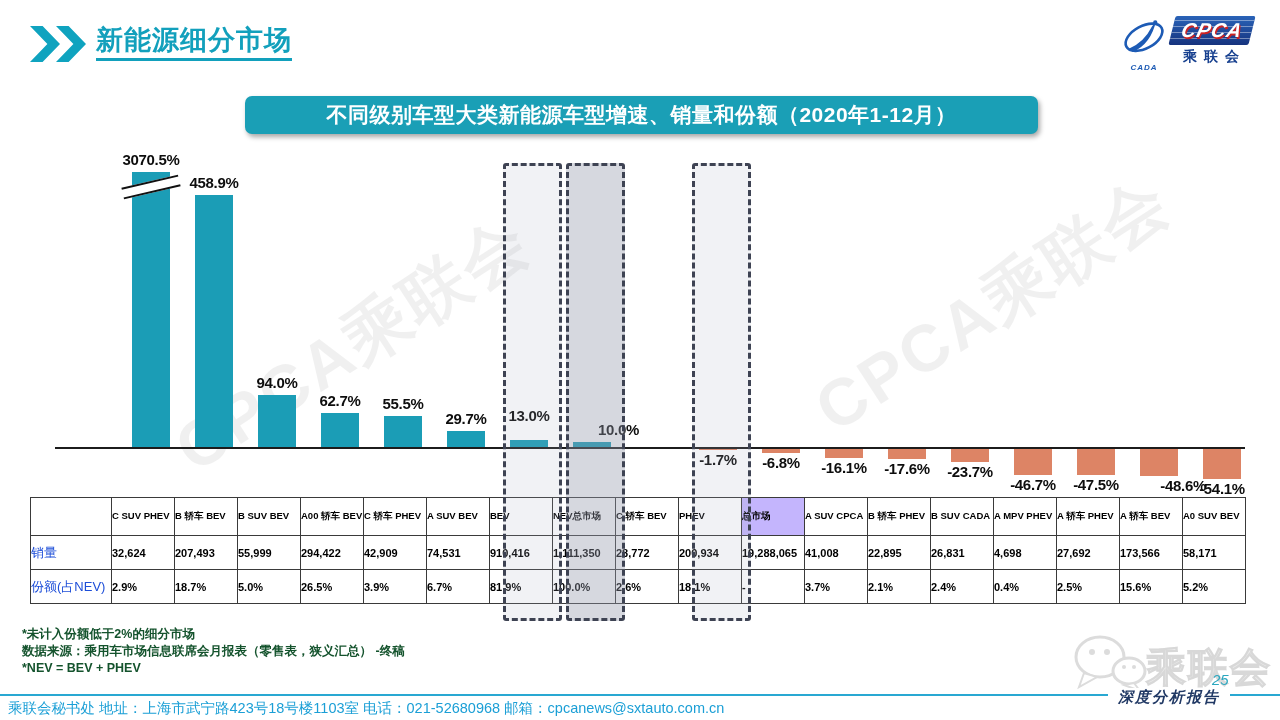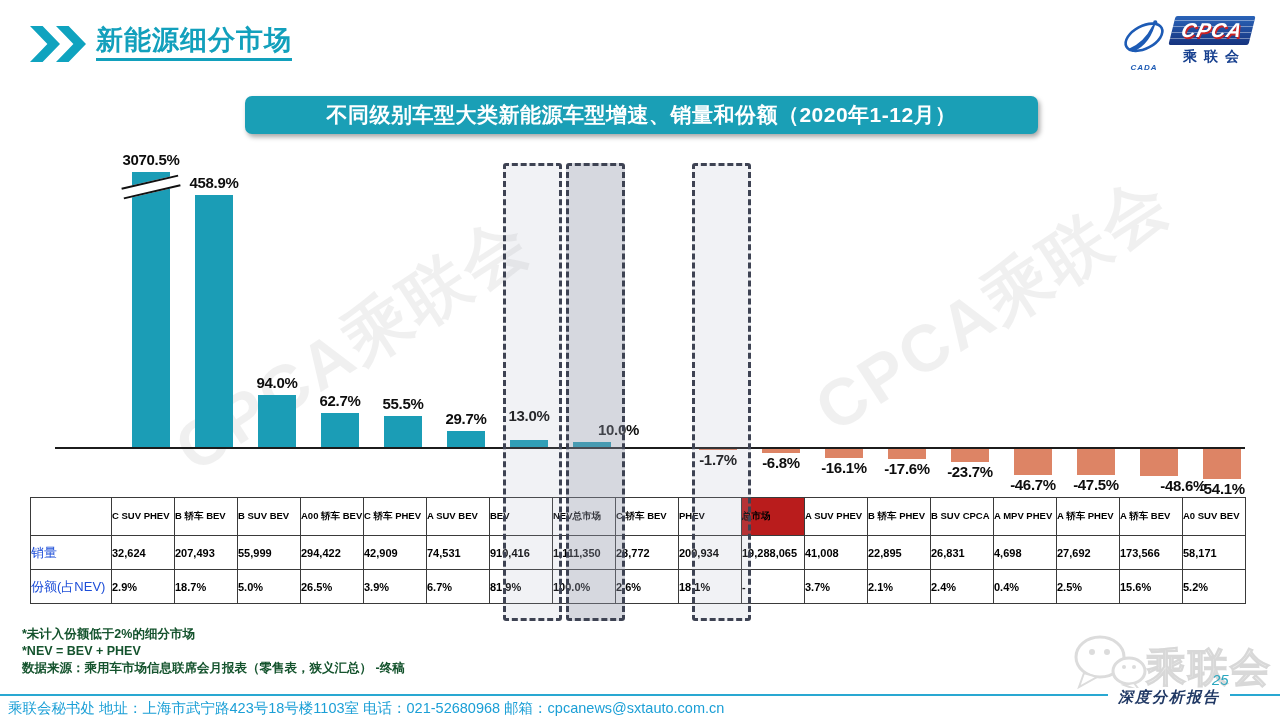--- a/index.html
+++ b/index.html
@@ -49,21 +49,21 @@
 
   
   .obox{position:absolute;width:53px;top:163px;height:452px;border:3px dashed #3e4353;border-radius:3px;z-index:3;}
   .obox.light{background:rgba(170,174,192,.16);}
   .obox.dark{background:rgba(148,152,172,.38);}
 
   
   #data-table{position:absolute;left:30px;top:497px;width:1215px;border-collapse:collapse;table-layout:fixed;z-index:2;}
   #data-table th,#data-table td{border:1px solid #3a3a3a;text-align:left;padding:0;overflow:hidden;background:transparent;}
   #data-table thead th{font-size:9.5px;font-weight:bold;height:37px;line-height:1.15;color:#000;}
-  #data-table thead th.market{background:#b91c1c;}
+  #data-table thead th.market{background:#c4b5fd;}
   #data-table td.val{font-size:11px;font-weight:bold;height:33px;color:#000;}
   #data-table th.rowhdr{font-size:13px;font-weight:normal;color:#1d4ed8;}
 
   
   .notes{position:absolute;left:22px;top:626px;color:#14532d;font-weight:bold;font-size:12.5px;line-height:17px;z-index:2;}
 
   
   .wechat{position:absolute;left:1072px;top:633px;z-index:1;}
   .brand-gray{position:absolute;left:1146px;top:640px;font-size:40px;font-weight:bold;color:#ececec;
         -webkit-text-stroke:1px #d8d8d8;letter-spacing:2px;z-index:1;}
@@ -177,23 +177,23 @@
           <th>B 轿车 BEV</th>
           <th>B SUV BEV</th>
           <th>A00 轿车 BEV</th>
           <th>C 轿车 PHEV</th>
           <th>A SUV BEV</th>
           <th>BEV</th>
           <th>NEV总市场</th>
           <th>C 轿车 BEV</th>
           <th>PHEV</th>
           <th class="market">总市场</th>
-          <th>A SUV PHEV</th>
+          <th>A SUV CPCA</th>
           <th>B 轿车 PHEV</th>
-          <th>B SUV CPCA</th>
+          <th>B SUV CADA</th>
           <th>A MPV PHEV</th>
           <th>A 轿车 PHEV</th>
           <th>A 轿车 BEV</th>
           <th>A0 SUV BEV</th>
         </tr>
       </thead>
       <tbody>
         <tr>
           <th class="rowhdr">销量</th>
           <td class="val">32,624</td>
@@ -234,22 +234,22 @@
           <td class="val">0.4%</td>
           <td class="val">2.5%</td>
           <td class="val">15.6%</td>
           <td class="val">5.2%</td>
         </tr>
       </tbody>
     </table>
 
   <div class="notes">
     <div>*未计入份额低于2%的细分市场</div>
+    <div>数据来源：乘用车市场信息联席会月报表（零售表，狭义汇总）  -终稿</div>
     <div>*NEV = BEV + PHEV</div>
-    <div>数据来源：乘用车市场信息联席会月报表（零售表，狭义汇总）  -终稿</div>
   </div>
 
   <div class="wechat">
     <svg width="78" height="60" viewBox="0 0 78 60">
       <ellipse cx="28" cy="24" rx="24" ry="20" fill="#ffffff" stroke="#dcdcdc" stroke-width="3"></ellipse>
       <polygon points="12,40 7,54 25,44" fill="#ffffff" stroke="#dcdcdc" stroke-width="2"></polygon>
       <circle cx="20" cy="19" r="3" fill="#dcdcdc"></circle>
       <circle cx="35" cy="19" r="3" fill="#dcdcdc"></circle>
       <ellipse cx="57" cy="38" rx="16" ry="13" fill="#ffffff" stroke="#dcdcdc" stroke-width="3"></ellipse>
       <circle cx="52" cy="34" r="2" fill="#dcdcdc"></circle>

